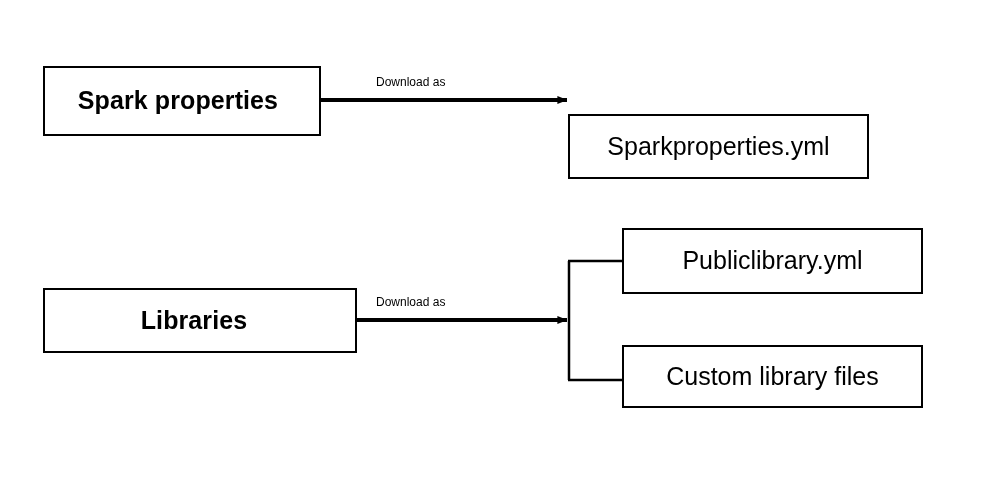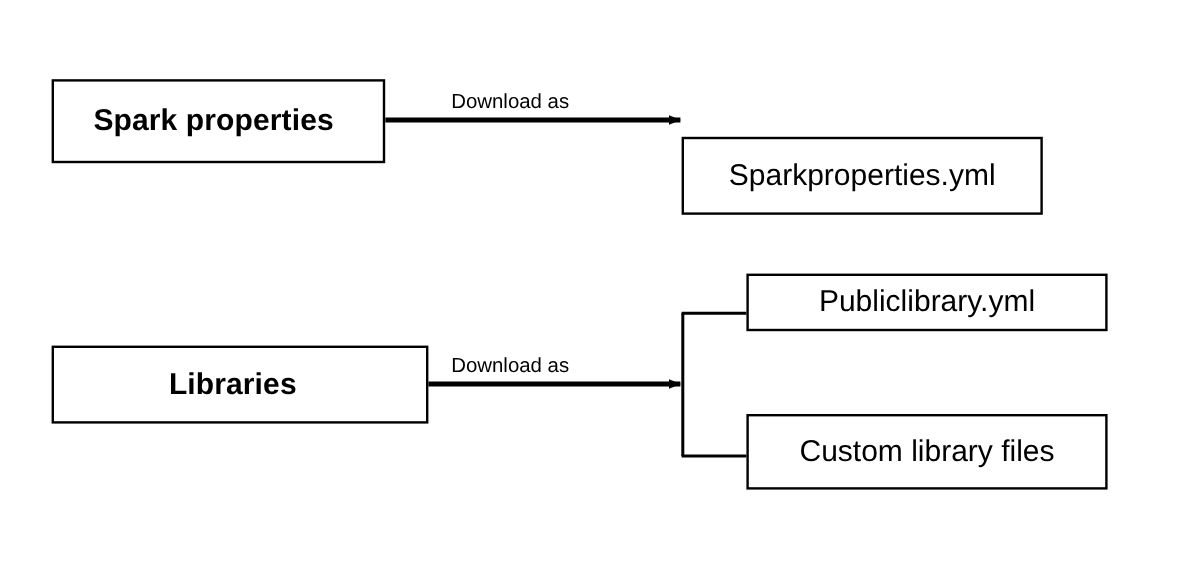--- a/index.html
+++ b/index.html
@@ -52,21 +52,21 @@
     font-weight: bold;
     letter-spacing: 0.1px;
     transform: translateX(-6px);
   }
 
   
   #node-sparkproperties-yml {
     left: 568px; top: 66px;  width: 301px; height: 65px; margin-top: 48px;
   }
   #node-publiclibrary-yml {
-    left: 622px; top: 228px; width: 301px; height: 48px;
+    left: 622px; top: 228px; width: 301px; height: 66px;
   }
   #node-custom-library-files {
     left: 622px; top: 345px; width: 301px; height: 63px;
   }
   #node-sparkproperties-yml .node-label,
   #node-publiclibrary-yml .node-label,
   #node-custom-library-files .node-label {
     font-size: 25px;
     font-weight: normal;
   }
@@ -75,21 +75,21 @@
   #edge-layer {
     position: absolute;
     left: 0; top: 0;
     width: 994px; height: 490px;
     pointer-events: none;
   }
 
   
   .edge-label {
     position: absolute;
-    font-size: 17px;
+    font-size: 12px;
     font-weight: normal;
     color: #000000;
     white-space: nowrap;
     line-height: 1;
   }
   #edge-label-spark { left: 376px; top: 76px; }
   #edge-label-libraries { left: 376px; top: 296px; }
 </style>
 </head>
 <body>

